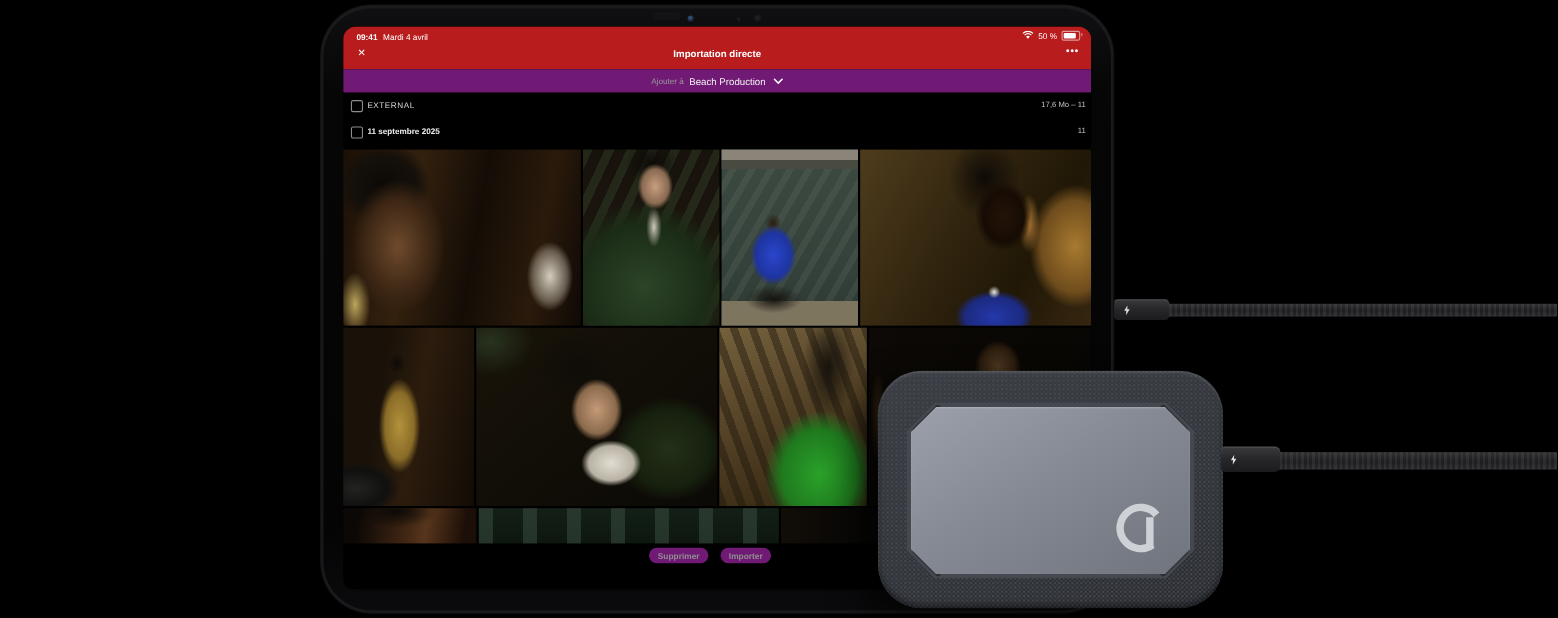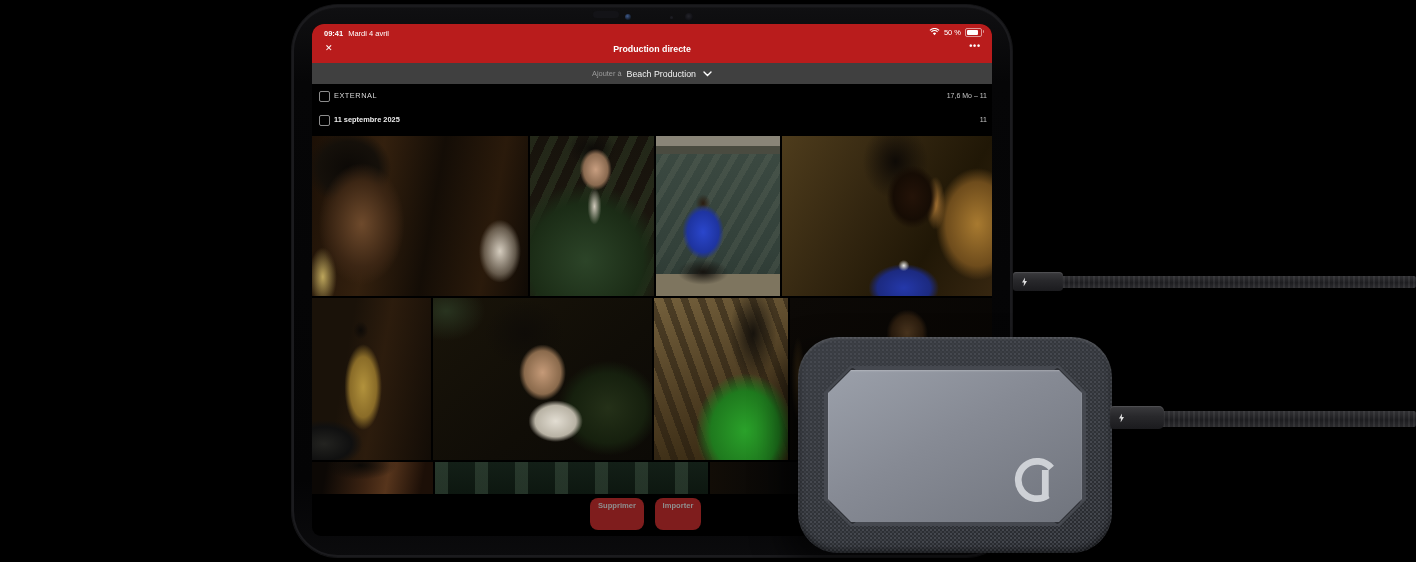--- a/index.html
+++ b/index.html
@@ -28,21 +28,21 @@
   .status-right{position:absolute;right:10px;top:3.5px;display:flex;gap:4px;align-items:center;}
   .batt{position:relative;width:15px;height:7px;border:1px solid rgba(255,255,255,.55);border-radius:2px;}
   .batt-fill{position:absolute;left:1px;top:1px;bottom:1px;width:11px;background:#fff;border-radius:1px;}
   .batt-nub{position:absolute;right:-3px;top:1.5px;width:1.5px;height:3px;background:rgba(255,255,255,.55);border-radius:0 1px 1px 0;}
 
   .title-row{position:absolute;left:0;top:15px;width:100%;height:24px;}
   .title-text{position:absolute;left:0;right:0;top:5px;text-align:center;color:#fff;font-size:8.8px;font-weight:600;}
   .close-btn{position:absolute;left:13px;top:4px;color:#fff;font-size:9px;cursor:default;}
   .more-btn{position:absolute;right:11px;top:2px;color:#fff;font-size:9px;font-weight:700;letter-spacing:.8px;}
 
-  .collection-bar{position:absolute;left:0;top:39px;width:100%;height:21px;background:#404040;
+  .collection-bar{position:absolute;left:0;top:39px;width:100%;height:21px;background:#701a75;
                   display:flex;align-items:center;justify-content:center;gap:5px;}
   .collection-label{color:#9b9b9b;font-size:7.4px;}
   .collection-name{color:#f2f2f2;font-size:8.8px;}
   .chev{margin-left:2px;}
 
   .list-row{position:absolute;left:0;width:100%;height:16px;}
   .row-external{top:64px;text-align:center;}
   .row-date{top:88px;}
   .chk{position:absolute;left:7px;top:3px;width:9px;height:9px;border:1px solid #8c8c8c;border-radius:2px;background:transparent;}
   .row-label{position:absolute;left:22px;top:3px;color:#d8d8d8;font-size:7.4px;letter-spacing:.5px;}
@@ -117,21 +117,21 @@
   .ph9{background:
     radial-gradient(ellipse 46px 18px at 40% 10%, #0c0a07, transparent 80%),
     linear-gradient(100deg,#0c0805 12%,#3c2312 45%,#57351c 62%,#1c0f07 90%);}
   .ph10{background:
     repeating-linear-gradient(90deg, rgba(60,80,64,.5) 0 13px, transparent 13px 40px),
     linear-gradient(180deg,#131f17,#0d1710);}
   .ph11{background:linear-gradient(90deg,#120d07,#060606 30%,#050505);}
 
   
   .actions{position:absolute;left:0;top:474px;width:100%;height:20px;}
-  .pill-btn{position:absolute;height:32px;border-radius:8px;background:#7f1d1d;color:#8f8f8f;
+  .pill-btn{position:absolute;height:14px;border-radius:8px;background:#701a75;color:#8f8f8f;
             font-size:7.6px;font-weight:600;text-align:center;line-height:15px;}
   .btn-delete{left:278px;width:54px;}
   .btn-import{left:343px;width:46px;}
 
   
   .plug{position:absolute;background:linear-gradient(180deg,#3b3b3e,#28282b 45%,#1b1b1e);
         box-shadow:inset 0 1px 1px rgba(255,255,255,.12);}
   .plug1{left:1013px;top:272px;width:50px;height:19px;border-radius:3px 4px 4px 3px;}
   .plug2{left:1110px;top:406px;width:54px;height:23px;border-radius:4px 5px 5px 4px;}
   .bolt{position:absolute;left:8px;top:50%;transform:translateY(-50%);opacity:.85;}
@@ -193,21 +193,21 @@
             </svg>
             <span>50 %</span>
             <span class="batt">
               <span class="batt-fill"></span>
                 <span class="batt-nub"></span>
             </span>
           </div>
         </div>
         <div class="title-row">
           <span class="close-btn">✕</span>
-          <div class="title-text">Production directe</div>
+          <div class="title-text">Importation directe</div>
           <span class="more-btn">•••</span>
         </div>
       </div>
 
       <div class="collection-bar">
         <span class="collection-label">Ajouter à</span>
         <span class="collection-name">Beach Production</span>
         <svg class="chev" width="9" height="6" viewBox="0 0 9 6">
           <path d="M1 1 L4.5 4.5 L8 1" stroke="#fff" stroke-width="1.4" fill="none" stroke-linecap="round"></path>
         </svg>

